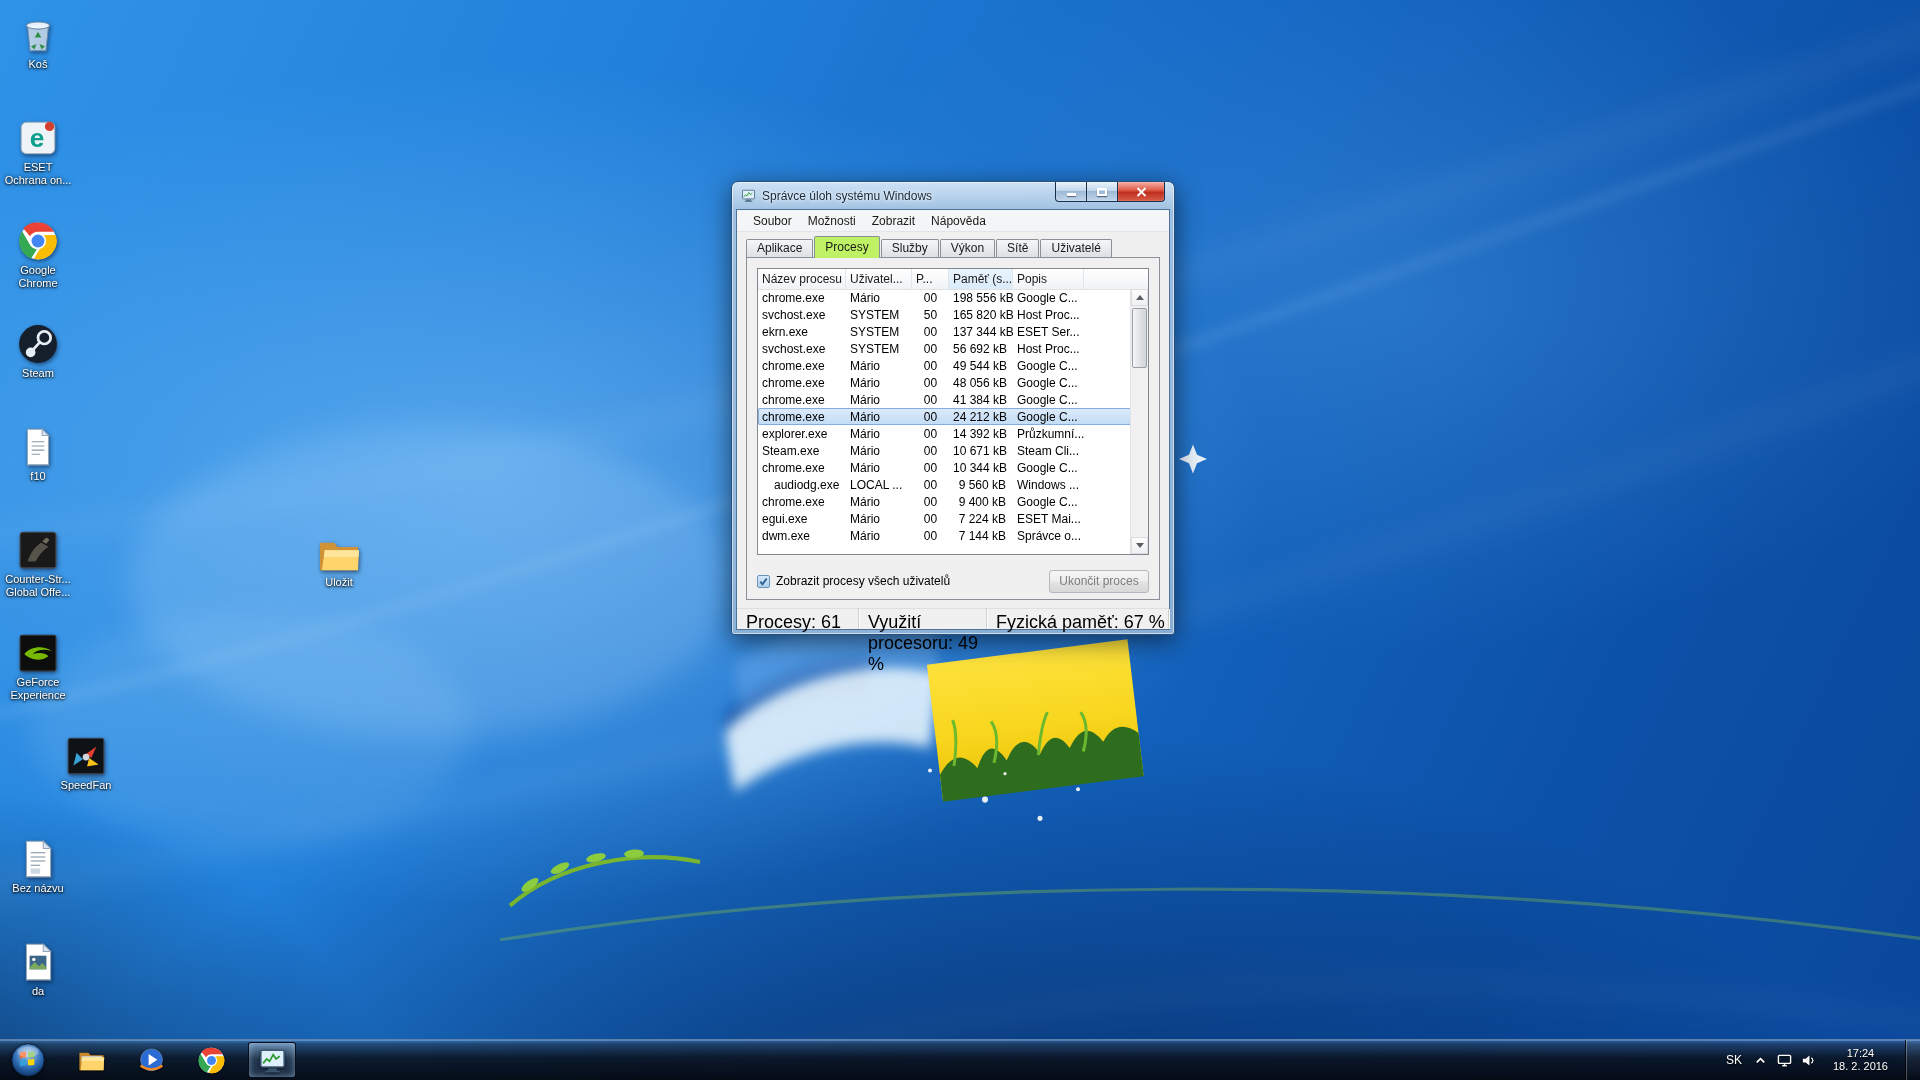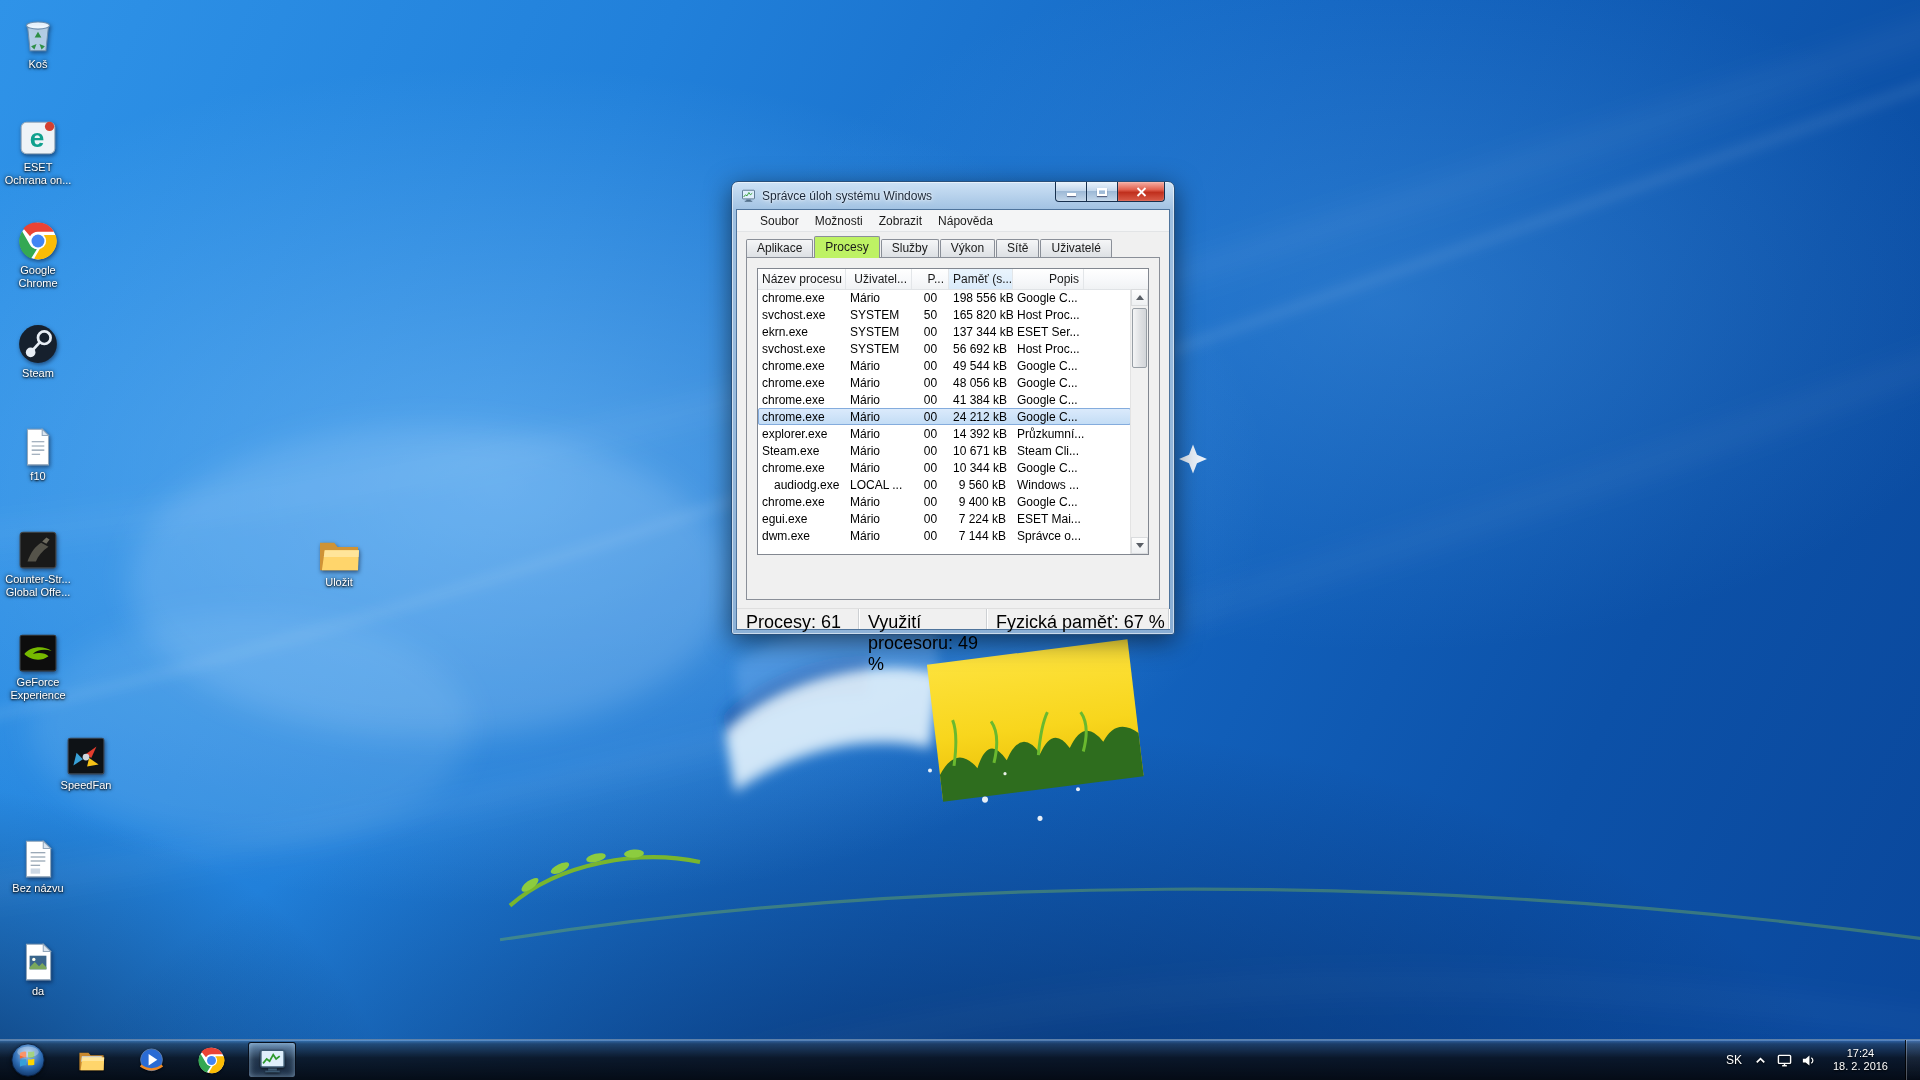--- a/index.html
+++ b/index.html
@@ -41,35 +41,35 @@
     display:flex;align-items:center;justify-content:center;box-shadow:inset 0 0 1px #fff;}
   .cap:first-child{border-radius:0 0 0 4px;}
   .cap.close{width:46px;border-radius:0 0 4px 0;
     background:linear-gradient(#f5b0a6 0%,#e2614f 40%,#c02f1d 55%,#d95c49 100%);}
   .g-min{width:9px;height:3px;background:#fff;margin-top:6px;box-shadow:0 1px 1px rgba(0,0,40,.5);}
   .g-max{width:10px;height:8px;border:2px solid #fff;box-sizing:border-box;box-shadow:0 1px 1px rgba(0,0,40,.5);}
   .g-close{width:11px;height:10px;}
 
   .client{position:absolute;left:4px;right:4px;top:27px;bottom:4px;background:#f0f0f0;
     border:1px solid #4f749c;}
-  .menubar{height:21px;background:#f4f5f6;border-bottom:1px solid #e2e4e6;display:flex;align-items:center;padding-left:15px;}
+  .menubar{height:21px;background:#f4f5f6;border-bottom:1px solid #e2e4e6;display:flex;align-items:center;padding-left:8px;}
   .menu-item{font-size:12px;color:#1a1a1a;padding:3px 8px;cursor:default;}
   .tabs{position:absolute;top:26px;left:9px;right:9px;height:21px;display:flex;align-items:flex-end;z-index:3;}
   .tab{font-size:12px;color:#1a1a1a;height:17px;line-height:17px;padding:0 10px;margin-right:1px;
     border:1px solid #8a8f98;border-bottom:none;border-radius:2px 2px 0 0;
     background:linear-gradient(#f5f6f7,#dde0e4);}
   .tab.active{height:21px;line-height:20px;background:#bef264;margin-bottom:-1px;position:relative;z-index:4;}
   .tabpanel{position:absolute;top:47px;left:9px;right:9px;bottom:29px;border:1px solid #8a8f98;background:#f0f0f0;}
 
   
   .lv{position:absolute;left:10px;right:10px;top:10px;height:285px;background:#fff;border:1px solid #828790;}
   .lv-header{display:flex;height:20px;background:linear-gradient(#ffffff,#f8f9fb 50%,#f0f2f4);
     border-bottom:1px solid #e0e3e6;}
   .lv-col{box-sizing:border-box;flex:0 0 auto;padding:3px 4px 0;font-size:12px;color:#1a1a1a;
-    border-right:1px solid #e3e6e9;white-space:nowrap;overflow:hidden;text-align:right;}
+    border-right:1px solid #e3e6e9;white-space:nowrap;overflow:hidden;}
   .lv-col.sorted{background:linear-gradient(#eaf4fd,#d9eafa);}
   .lv-col.filler{flex:1 1 auto;border-right:none;}
   .lv-body{position:absolute;top:20px;left:0;right:17px;bottom:0;overflow:hidden;}
   .lv-row{display:flex;height:17px;align-items:center;}
   .lv-row.selected{background:linear-gradient(#dcebfc,#c2dcf5);outline:1px solid #84acdd;outline-offset:-1px;border-radius:2px;}
   .lv-cell{box-sizing:border-box;flex:0 0 auto;padding:0 4px;font-size:12px;color:#000;white-space:nowrap;overflow:hidden;}
   .lv-cell.c-mem{text-align:right;padding-right:7px;}
   .lv-cell.c-cpu{text-align:center;}
 
   .scrollbar{position:absolute;top:20px;right:0;width:17px;bottom:0;background:#f1f1f1;border-left:1px solid #e3e3e3;}
@@ -458,20 +458,31 @@
           <div class="scrollbar">
             <div class="sb-btn up">
                 <span class="tri-up"></span>
               </div>
             <div class="sb-thumb"></div>
             <div class="sb-btn down">
                 <span class="tri-down"></span>
               </div>
           </div>
         </div>
+        <div class="panel-footer">
+          <div class="cb-wrap">
+            <span class="cb">
+              <svg viewBox="0 0 12 12">
+                  <path d="M2.5 6.2l2.4 2.8 4.6-6.2" fill="none" stroke="#2b5f8f" stroke-width="2"></path>
+                </svg>
+            </span>
+            <span class="cb-label">Zobrazit procesy všech uživatelů</span>
+          </div>
+          <button class="btn">Ukončit proces</button>
+        </div>
       </div>
       <div class="statusbar">
         <div class="sb-sec s1">Procesy: 61</div>
         <div class="sb-sec s2">Využití procesoru: 49 %</div>
         <div class="sb-sec s3">Fyzická paměť: 67 %</div>
       </div>
     </div>
   </div>
 
   <div id="taskbar">

